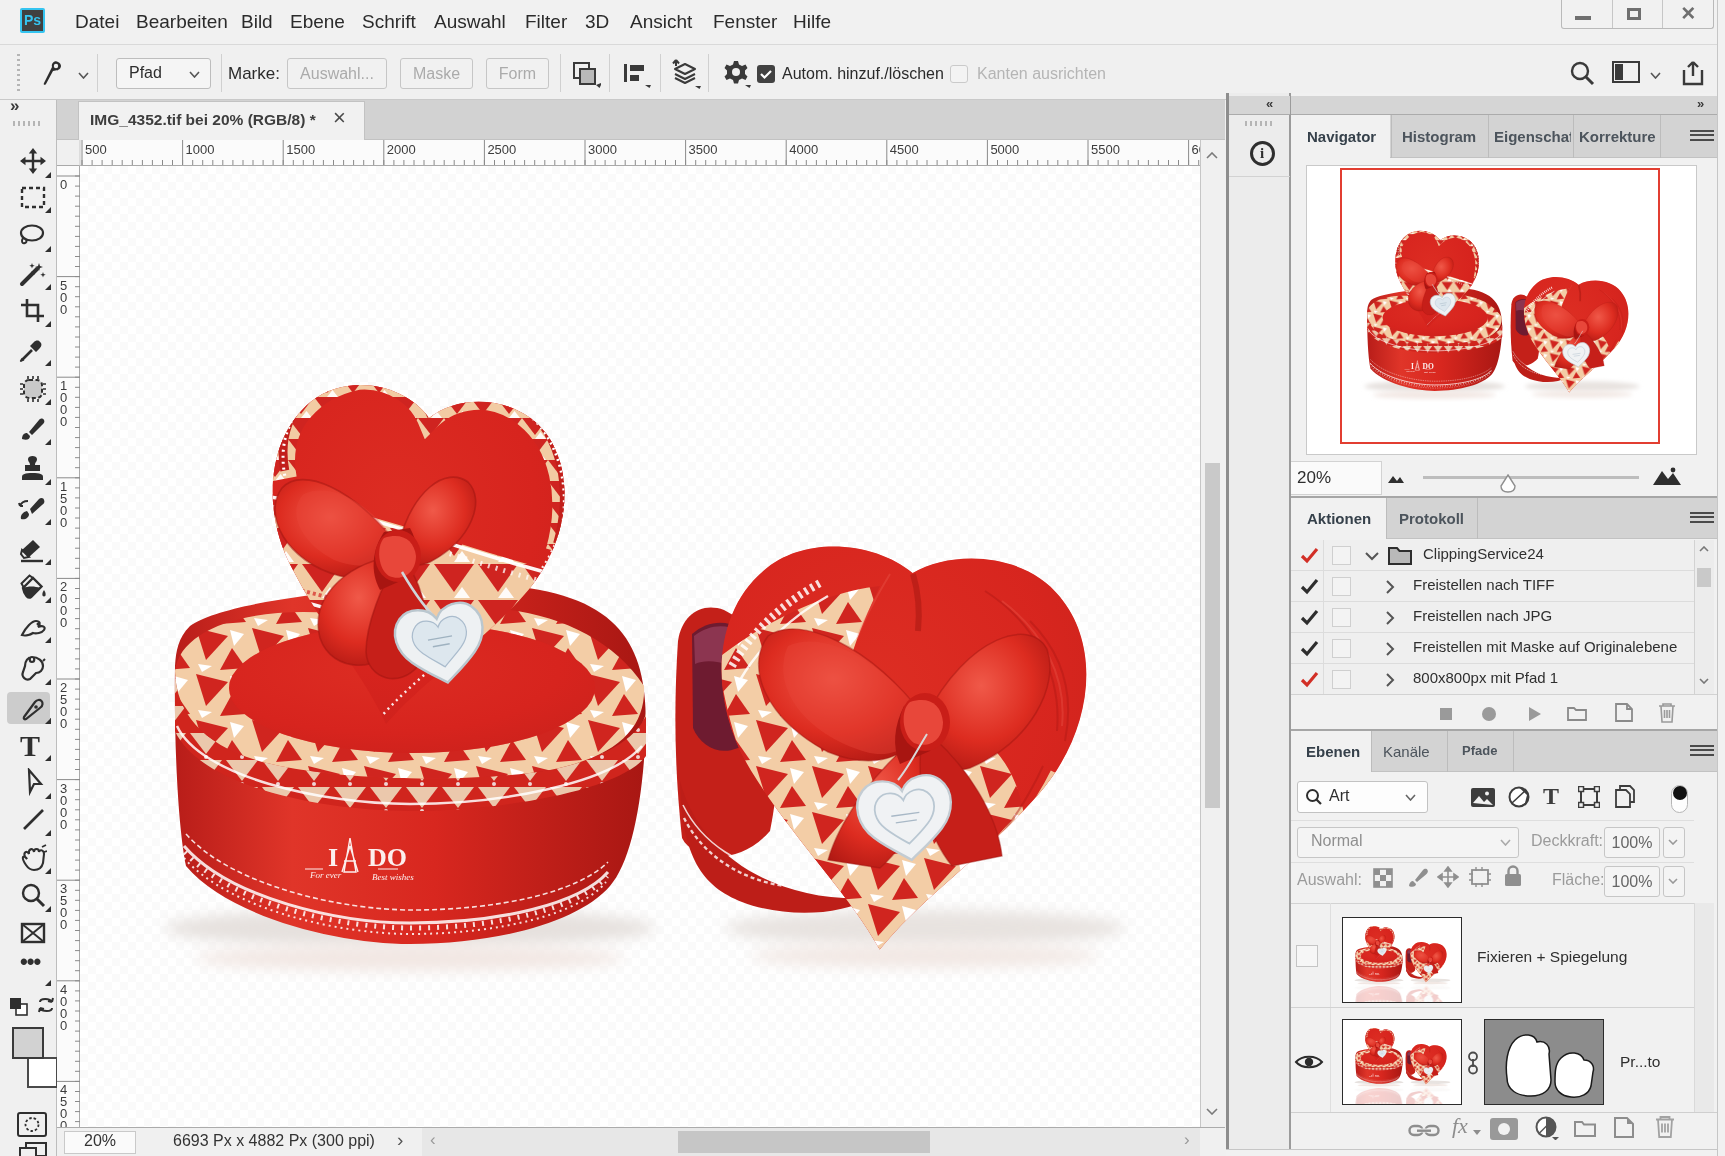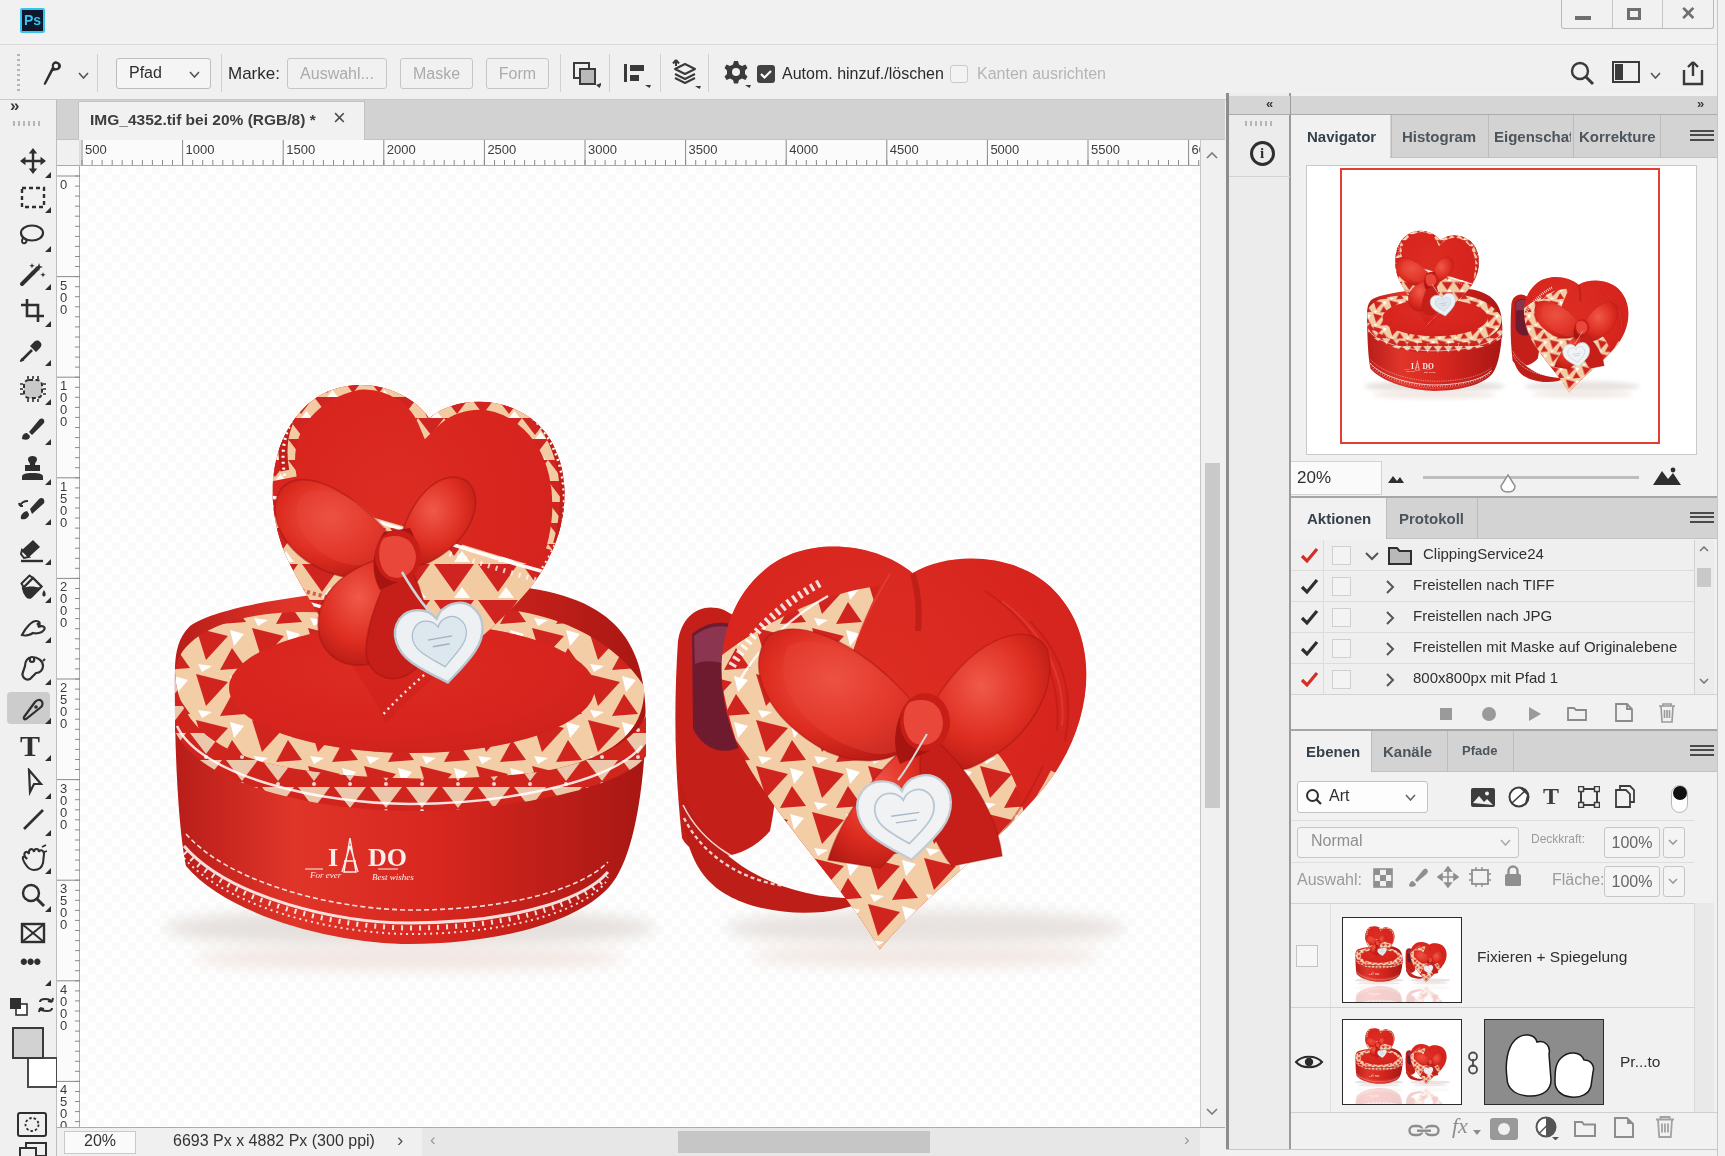--- a/index.html
+++ b/index.html
@@ -7,21 +7,34 @@
     font-family:"Liberation Sans", sans-serif; background:#f0f0f0; }
   .abs { position:absolute; }
   #stage { position:relative; width:1725px; height:1156px; }
   .txt { white-space:nowrap; }
 </style>
 </head>
 <body>
 <div id="stage">
 
 <div class="abs" style="left:0;top:0;width:1725px;height:45px;background:#f1f1f1;border-bottom:1px solid #d9d9d9;"></div>
-<div class="abs" style="left:20px;top:8px;width:25px;height:25px;background:#0f172a;border:2px solid #35c4f0;border-radius:2px;color:#35c4f0;font-size:14px;font-weight:bold;text-align:center;line-height:21px;">Ps</div>
+<div class="abs" style="left:20px;top:8px;width:25px;height:25px;background:#404040;border:2px solid #35c4f0;border-radius:2px;color:#35c4f0;font-size:14px;font-weight:bold;text-align:center;line-height:21px;">Ps</div>
+<div id="menus" class="abs" style="left:0;top:0;height:45px;width:1560px;">
+ <div class="abs txt" style="left:75px;top:11px;font-size:19px;color:#2b2b2b;">Datei</div>
+ <div class="abs txt" style="left:136px;top:11px;font-size:19px;color:#2b2b2b;">Bearbeiten</div>
+ <div class="abs txt" style="left:241px;top:11px;font-size:19px;color:#2b2b2b;">Bild</div>
+ <div class="abs txt" style="left:290px;top:11px;font-size:19px;color:#2b2b2b;">Ebene</div>
+ <div class="abs txt" style="left:362px;top:11px;font-size:19px;color:#2b2b2b;">Schrift</div>
+ <div class="abs txt" style="left:434px;top:11px;font-size:19px;color:#2b2b2b;">Auswahl</div>
+ <div class="abs txt" style="left:525px;top:11px;font-size:19px;color:#2b2b2b;">Filter</div>
+ <div class="abs txt" style="left:585px;top:11px;font-size:19px;color:#2b2b2b;">3D</div>
+ <div class="abs txt" style="left:630px;top:11px;font-size:19px;color:#2b2b2b;">Ansicht</div>
+ <div class="abs txt" style="left:713px;top:11px;font-size:19px;color:#2b2b2b;">Fenster</div>
+ <div class="abs txt" style="left:793px;top:11px;font-size:19px;color:#2b2b2b;">Hilfe</div>
+</div>
 
 <div class="abs" style="left:1561px;top:0;width:153px;height:29px;border:1px solid #b9b9b9;border-top:none;border-radius:0 0 3px 3px;display:flex;">
  <div style="flex:1;border-right:1px solid #c6c6c6;position:relative;">
         <div class="abs" style="left:13px;top:16px;width:16px;height:4px;background:#6f6f6f;"></div>
       </div>
  <div style="flex:1;border-right:1px solid #c6c6c6;position:relative;">
         <div class="abs" style="left:14px;top:8px;width:14px;height:12px;border:3px solid #6f6f6f;"></div>
       </div>
  <div style="flex:1;position:relative;font-size:24px;color:#6f6f6f;text-align:center;line-height:25px;font-weight:bold;">×</div>
 </div>
@@ -857,21 +870,21 @@
       </svg>
  <svg class="abs" style="left:1658px;top:702px;" width="18" height="21" viewBox="0 0 18 21">
         <path d="M1 4 h16 M5 4 V2 h8 v2 M3 4 l1 16 h10 l1 -16 M6.5 8 v8 M9 8 v8 M11.5 8 v8" fill="none" stroke="#9a9a9a" stroke-width="1.6"></path>
       </svg>
  <div class="abs" style="left:1291px;top:729px;width:426px;height:2px;background:#a6a6a6;"></div>
 
  <div class="abs" style="left:1291px;top:731px;width:426px;height:41px;background:#d3d3d3;border-bottom:1px solid #c2c2c2;"></div>
  <div class="abs" style="left:1291px;top:731px;width:80px;height:41px;background:#f1f1f1;"></div>
  <div class="abs txt" style="left:1306px;top:743px;font-size:15px;font-weight:bold;color:#36414b;">Ebenen</div>
  <div class="abs" style="left:1371px;top:731px;width:1px;height:41px;background:#bcbcbc;"></div>
- <div class="abs txt" style="left:1383px;top:743px;font-size:15px;font-weight:bold;color:#4c545c;">Kanäle</div>
+ <div class="abs txt" style="left:1383px;top:743px;font-size:15px;font-weight:normal;color:#4c545c;">Kanäle</div>
  <div class="abs" style="left:1447px;top:731px;width:1px;height:41px;background:#bcbcbc;"></div>
  <div class="abs txt" style="left:1462px;top:743px;font-size:13px;font-weight:bold;color:#4c545c;">Pfade</div>
  <div class="abs" style="left:1513px;top:731px;width:1px;height:41px;background:#bcbcbc;"></div>
  <div class="abs" style="left:1690px;top:745px;width:24px;height:13px;background-image:repeating-linear-gradient(#4a4a4a 0 2px, transparent 2px 4.4px);"></div>
 
  <div class="abs" style="left:1297px;top:781px;width:131px;height:32px;background:#fdfdfd;border:1px solid #c2c2c2;border-radius:3px;"></div>
  <svg class="abs" style="left:1305px;top:788px;" width="18" height="18" viewBox="0 0 18 18">
         <circle cx="7.5" cy="7.5" r="5.5" fill="none" stroke="#2e2e2e" stroke-width="2"></circle>
         <path d="M11.5 11.5 L16 16" stroke="#2e2e2e" stroke-width="2.2"></path>
       </svg>
@@ -903,21 +916,21 @@
       </svg>
  <div class="abs" style="left:1671px;top:785px;width:17px;height:28px;background:#fdfdfd;border:1px solid #b5b5b5;border-radius:9px;"></div>
  <div class="abs" style="left:1672.5px;top:786px;width:14px;height:14px;background:#111;border-radius:50%;"></div>
  <div class="abs" style="left:1291px;top:820px;width:403px;height:1px;background:#dedede;"></div>
 
  <div class="abs" style="left:1297px;top:827px;width:222px;height:31px;background:#f4f4f4;border:1px solid #c6c6c6;border-radius:3px;"></div>
  <div class="abs txt" style="left:1311px;top:832px;font-size:16px;color:#8f8f8f;">Normal</div>
  <svg class="abs" style="left:1500px;top:839px;" width="11" height="7" viewBox="0 0 11 7">
         <path d="M1 1 L5.5 6 L10 1" stroke="#aaa" stroke-width="1.6" fill="none"></path>
       </svg>
- <div class="abs txt" style="left:1531px;top:832px;font-size:12px;color:#9b9b9b;">Deckkraft:</div>
+ <div class="abs txt" style="left:1531px;top:832px;font-size:16px;color:#9b9b9b;">Deckkraft:</div>
  <div class="abs" style="left:1604px;top:827px;width:56px;height:31px;background:#f4f4f4;border:1px solid #c6c6c6;border-radius:3px;color:#666;font-size:16px;text-align:center;line-height:29px;">100%</div>
  <div class="abs" style="left:1663px;top:827px;width:22px;height:31px;background:#f4f4f4;border:1px solid #c6c6c6;border-radius:3px;"></div>
       <svg class="abs" style="left:1668px;top:839px;" width="10" height="6" viewBox="0 0 10 6">
         <path d="M1 1 L5.0 5 L9 1" stroke="#999" stroke-width="1.6" fill="none"></path>
       </svg>
  <div class="abs" style="left:1291px;top:862px;width:403px;height:1px;background:#dedede;"></div>
 
  <div class="abs txt" style="left:1297px;top:871px;font-size:16px;color:#9b9b9b;">Auswahl:</div>
  <svg class="abs" style="left:1373px;top:868px;" width="20" height="20" viewBox="0 0 20 20">
         <rect x="1" y="1" width="18" height="18" fill="none" stroke="#8f8f8f" stroke-width="1.6"></rect>

